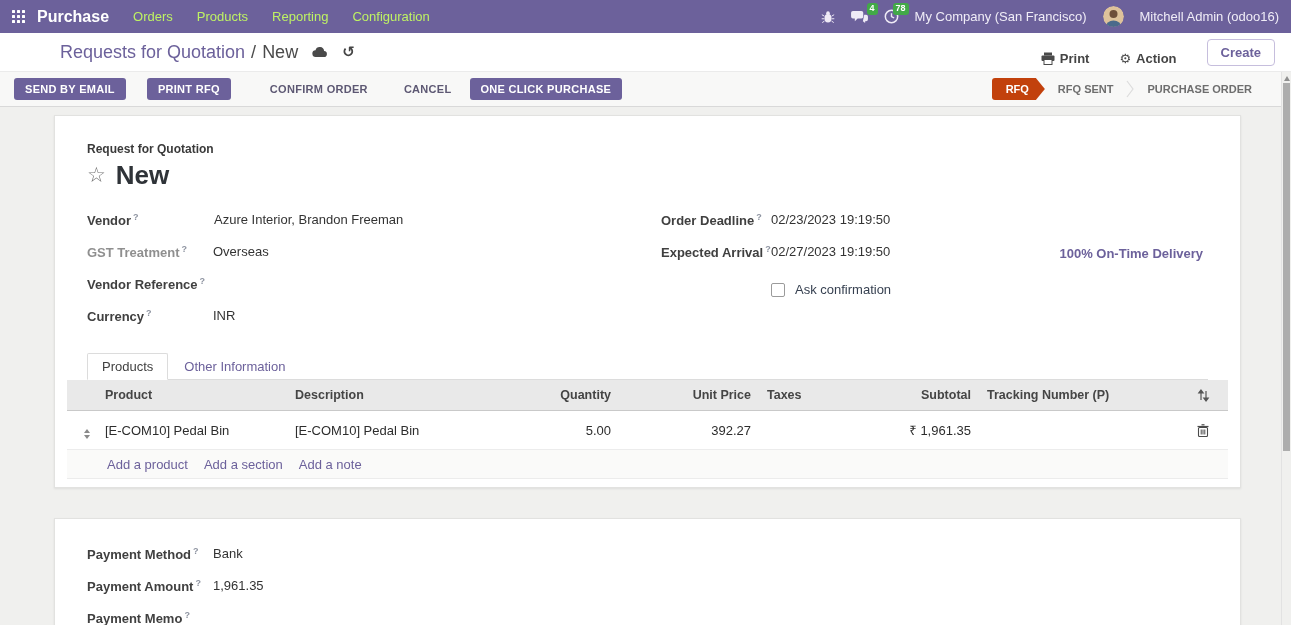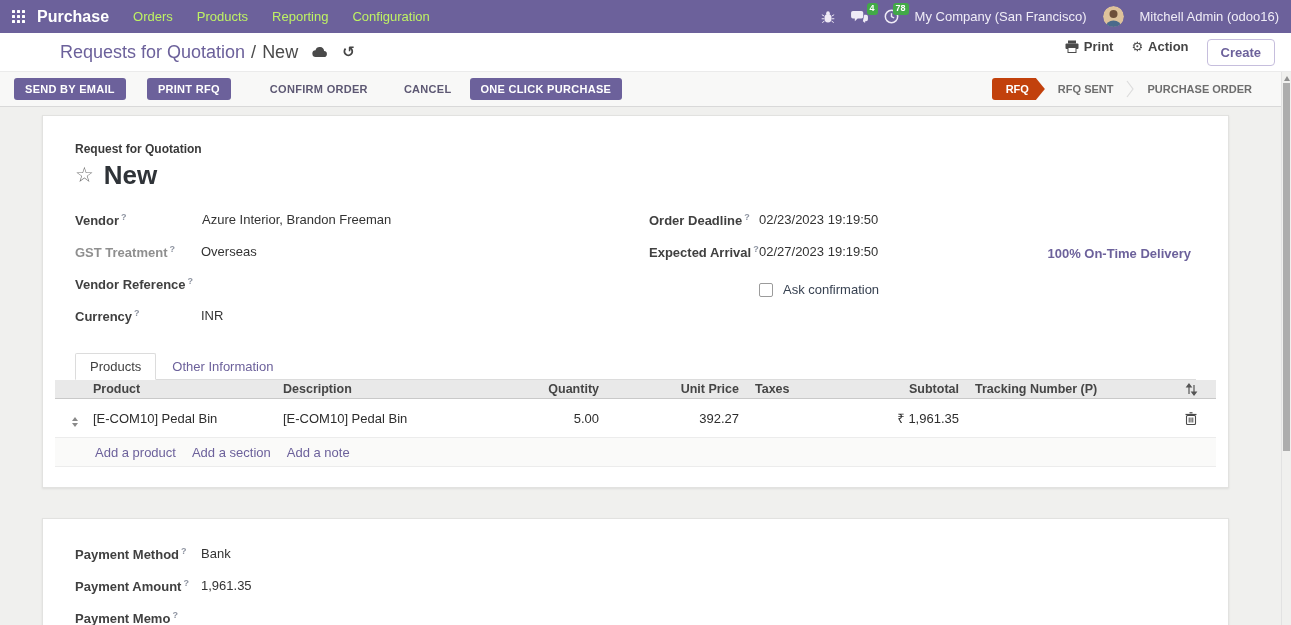--- a/index.html
+++ b/index.html
@@ -33,21 +33,21 @@
 
   
   .control-panel {
     height:39px; background:#fff; display:flex; align-items:center;
     padding:0 16px; border-bottom:1px solid #ebebeb;
   }
   .breadcrumb { font-size:18px; display:flex; align-items:center; gap:6px; }
   .bc-parent { color:#6c619b; cursor:pointer;margin-left:44px; }
   .bc-current { color:#4b4b4b; }
   .cp-icons { display:flex; align-items:center; gap:14px; margin-left:14px; }
-  .cp-right { margin-left:auto; display:flex; align-items:flex-start; gap:18px; font-size:13px; color:#3f3f3f; }
+  .cp-right { margin-left:auto; display:flex; align-items:flex-end; gap:30px; font-size:13px; color:#3f3f3f; }
   .cp-btn { display:flex; align-items:center; gap:5px; cursor:pointer; font-weight:600; color:#454545; }
   .gear-glyph { font-family:"DejaVu Sans", sans-serif; font-size:13px; color:#4a4a4a; }
   .undo-glyph { font-family:"DejaVu Sans", sans-serif; font-size:15px; font-weight:bold; color:#454545; cursor:pointer; }
   .create-btn {
     border:1px solid #c6bedd; color:#6c619b; background:#fff;
     font-size:13px; font-weight:600; padding:5px 13px; border-radius:4px; cursor:pointer;
   }
 
   
   .action-bar {
@@ -70,21 +70,21 @@
   .step-active {
     background:#c2410c; color:#fff; font-size:11px; font-weight:bold;
     padding:5px 16px 5px 14px; border-radius:3px 0 0 3px;
     clip-path:polygon(0 0, calc(100% - 9px) 0, 100% 50%, calc(100% - 9px) 100%, 0 100%);
     cursor:pointer;
   }
   .step { color:#6e6e6e; font-size:11px; font-weight:bold; padding:5px 13px; cursor:pointer; white-space:nowrap; }
   .step-sep { display:block; }
 
   
-  .content { position:absolute; top:107px; left:0; right:0; bottom:0; background:#f0f0ee; }
+  .content { position:absolute; top:107px; left:0; right:0; bottom:0; background:#f0f0ee;padding-left:12px; }
   .sheet {
     width:1187px; margin-left:42px; background:#fff;
     border:1px solid #e2e2e0; box-shadow:0 1px 2px rgba(0,0,0,.08);
   }
   .sheet-main { margin-top:8px; height:373px; padding:26px 32px; position:relative; }
   .sheet-payment { margin-top:30px; height:120px; padding:22px 32px; }
 
   .sheet-subtitle { font-size:12px; font-weight:bold; color:#3a3a3a; }
   .title-row { display:flex; align-items:center; gap:10px; margin-top:4px; }
   .star-glyph { font-family:"DejaVu Sans", sans-serif; font-size:21px; color:#767676; cursor:pointer; line-height:1; }
@@ -121,21 +121,21 @@
     padding:5px 16px; font-size:13px; color:#6c619b; cursor:pointer;
   }
 
   
   .olines { margin:0 -20px; }
   .orow {
     display:grid;
     grid-template-columns:30px 190px 192px 140px 140px 64px 156px minmax(0,1fr) 50px;
     align-items:center;
   }
-  .ohead { background:#e9e9e9; border-bottom:1px solid #c9c9c9; height:19px; }
+  .ohead { background:#e9e9e9; border-bottom:1px solid #c9c9c9; height:31px; }
   .ohead .cell { font-size:12.5px; font-weight:bold; color:#454545; }
   .odata { background:#fff; border-bottom:1px solid #ececec; height:39px; }
   .cell { padding:0 8px; font-size:13px; color:#2d2d2d; overflow:hidden; white-space:nowrap; }
   .cell.num { text-align:right; }
   .cell.center { text-align:center; padding:0; }
   .olinks {
     background:#fafaf9; border-bottom:1px solid #ececec; height:29px;
     display:flex; align-items:center; gap:16px; padding-left:40px;
   }
   .olink { color:#6c619b; font-size:13px; cursor:pointer; }

